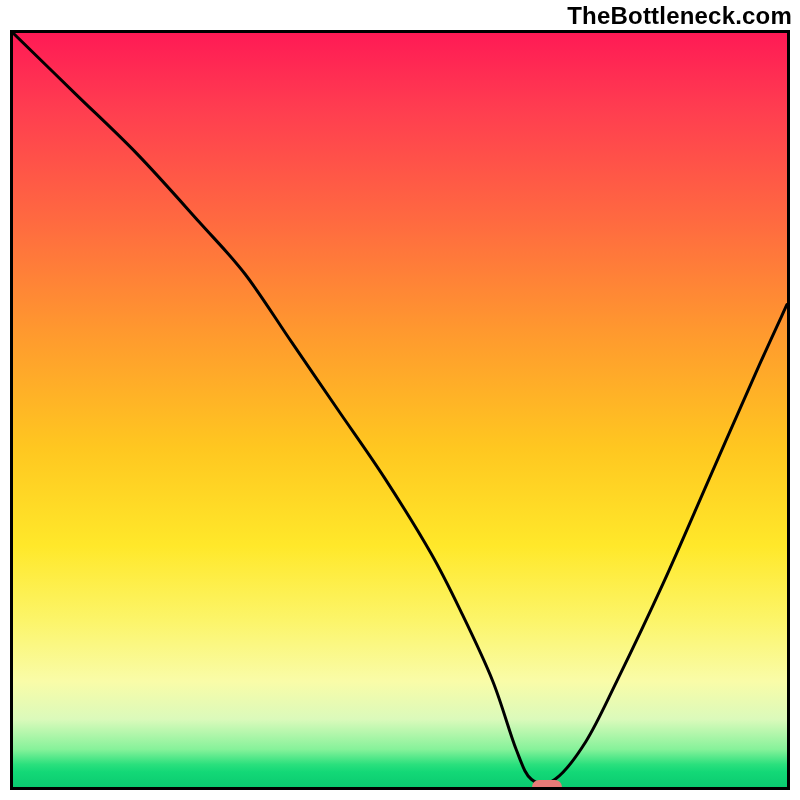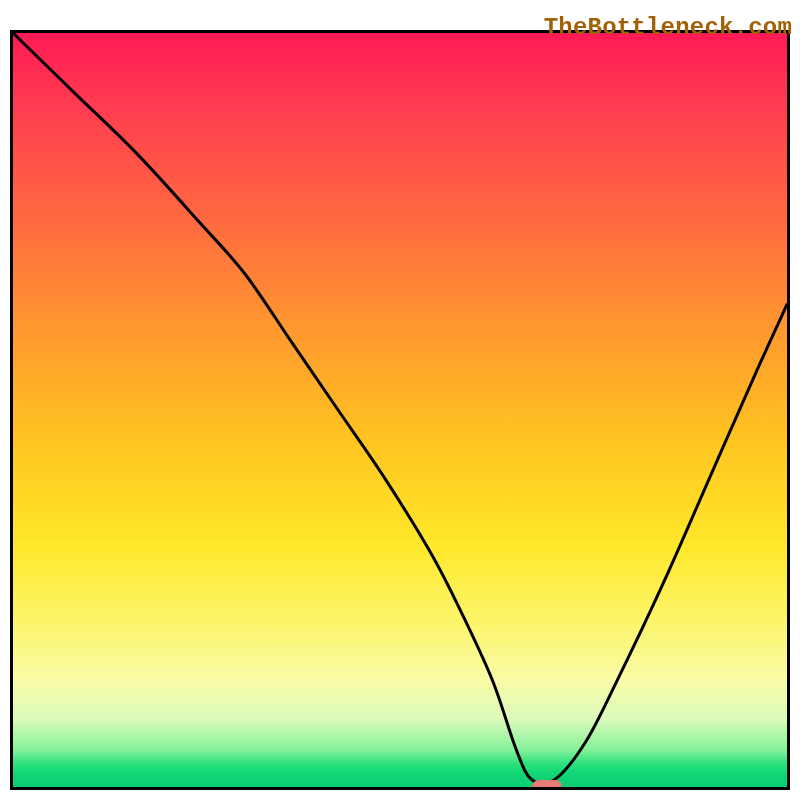--- a/index.html
+++ b/index.html
@@ -12,27 +12,26 @@
   }
   .chart-container {
     position: relative;
     width: 800px;
     height: 800px;
   }
   .watermark {
     position: absolute;
     top: 2px;
     right: 8px;
-    font-family: Liberation Mono, monospace;
+    font-family: Liberation Sans, sans-serif;
     font-size: 24px;
     font-weight: 600;
-    color: #a16207;
+    color: #000000;
     letter-spacing: 0.2px;
     z-index: 10;
-    margin-top: 12px;
   }
   .plot-frame {
     position: absolute;
     left: 10px;
     top: 30px;
     width: 780px;
     height: 760px;
     box-sizing: border-box;
     border: 3px solid #000;
     overflow: hidden;

